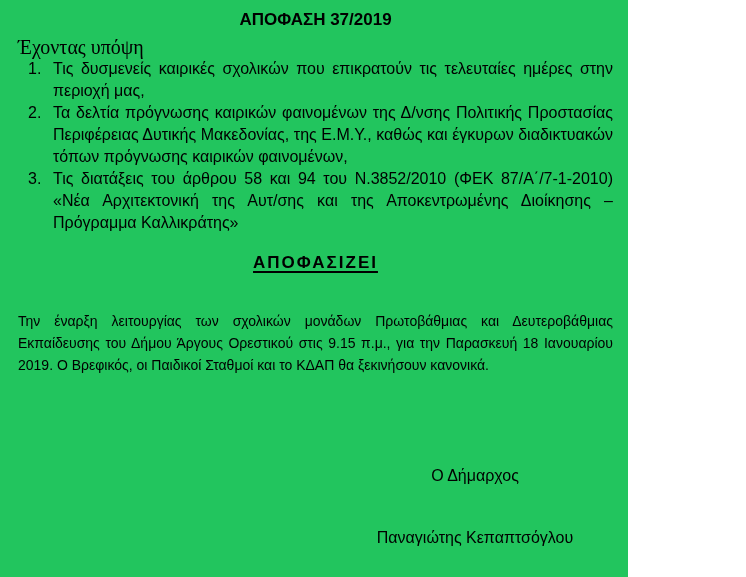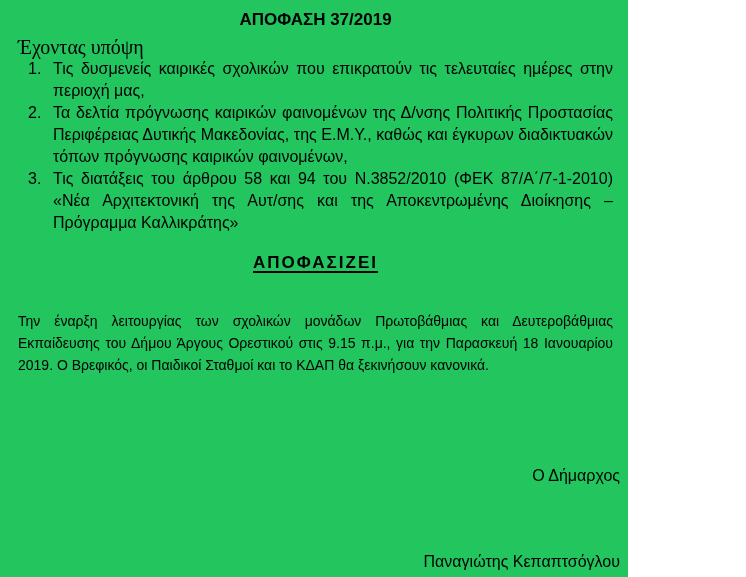--- a/index.html
+++ b/index.html
@@ -63,26 +63,26 @@
     font-size: 14px;
     line-height: 22px;
     text-align: justify;
     text-align-last: left;
     text-justify: inter-word;
   }
   .signature {
     margin-top: 89px;
     margin-left: 312px;
     width: 290px;
-    text-align: right;
+    text-align: center;
     font-size: 16px;
     line-height: 22px;
   }
   .sig-name {
-    margin-top: 64px;
+    margin-top: 40px;
   }
 </style>
 </head>
 <body>
 
 <div class="page">
 
   <div class="doc-title">
     <div>ΑΠΟΦΑΣΗ 37/2019</div>
   </div>

